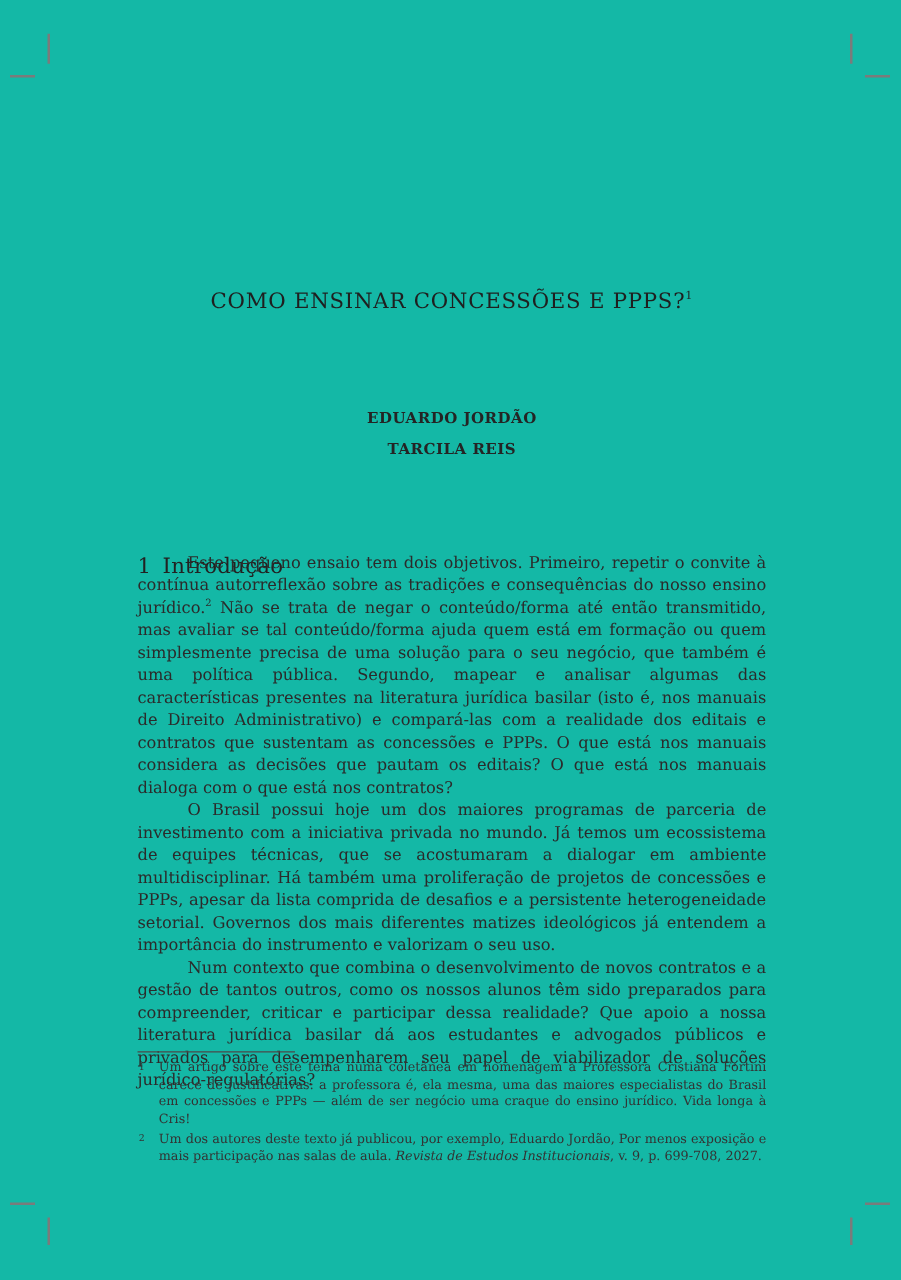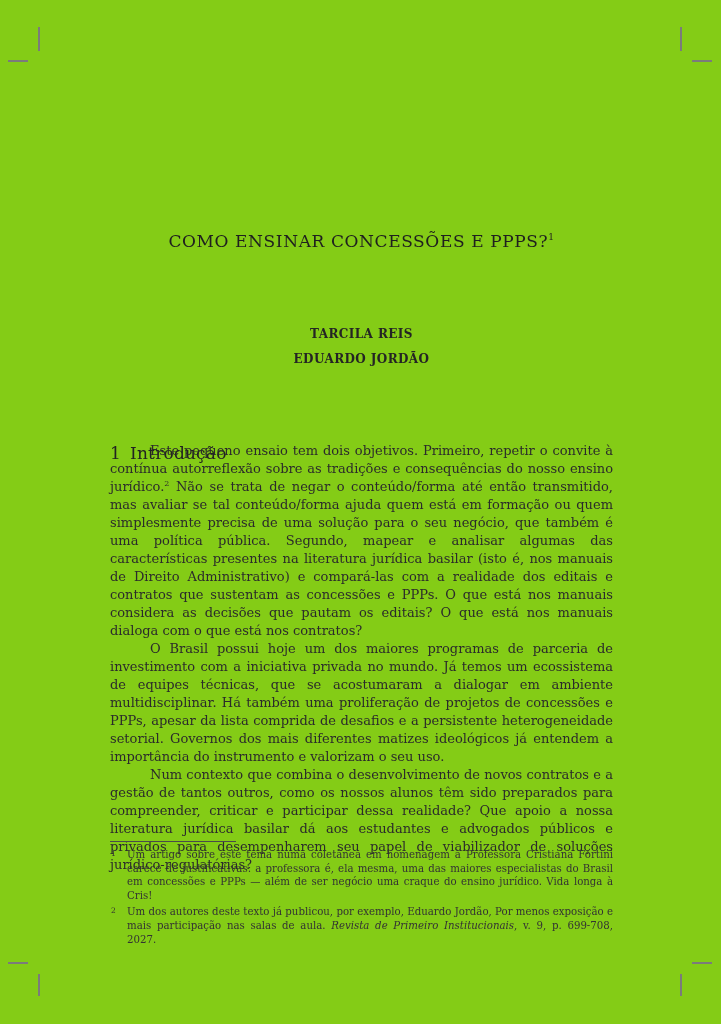--- a/index.html
+++ b/index.html
@@ -5,21 +5,21 @@
   :root {
     --text-color: #2b2b2b;
     --crop-color: #7b7b7b;
   }
   * { box-sizing: border-box; margin: 0; padding: 0; }
   html, body { background: #ffffff; }
   .page {
     position: relative;
     width: 721px;
     height: 1024px;
-    background: #84cc16;
+    background: #14b8a6;
     font-family: "DejaVu Serif", "Liberation Serif", serif;
     color: var(--text-color);
     overflow: hidden;
   }
   
   .crop { position: absolute; background: var(--crop-color); }
   .crop.tl-v { left: 38px;  top: 27px;  width: 2px;  height: 24px; }
   .crop.tl-h { left: 8px;   top: 60px;  width: 20px; height: 2px; }
   .crop.tr-v { left: 680px; top: 27px;  width: 2px;  height: 24px; }
   .crop.tr-h { left: 692px; top: 60px;  width: 20px; height: 2px; }
@@ -113,39 +113,39 @@
   <div class="crop bl-h"></div>
   <div class="crop bl-v"></div>
   <div class="crop br-h"></div>
   <div class="crop br-v"></div>
 
   <div class="content-col title-block">
     <span>COMO ENSINAR CONCESSÕES E PPPS?</span><sup>1</sup>
   </div>
 
   <div class="content-col authors-block">
+    <div>EDUARDO JORDÃO</div>
     <div>TARCILA REIS</div>
-    <div>EDUARDO JORDÃO</div>
   </div>
 
   <div class="content-col section-heading">
     <span class="sec-num">1</span><span>Introdução</span>
   </div>
 
   <div class="content-col body-text">
     <p><span>Este pequeno ensaio tem dois objetivos. Primeiro, repetir o convite à contínua autorreflexão sobre as tradições e consequências do nosso ensino jurídico.</span><sup>2</sup><span> Não se trata de negar o conteúdo/forma até então transmitido, mas avaliar se tal conteúdo/forma ajuda quem está em formação ou quem simplesmente precisa de uma solução para o seu negócio, que também é uma política pública. Segundo, mapear e analisar algumas das características presentes na literatura jurídica basilar (isto é, nos manuais de Direito Administrativo) e compará-las com a realidade dos editais e contratos que sustentam as concessões e PPPs. O que está nos manuais considera as decisões que pautam os editais? O que está nos manuais dialoga com o que está nos contratos?</span></p>
     <p>O Brasil possui hoje um dos maiores programas de parceria de investimento com a iniciativa privada no mundo. Já temos um ecossistema de equipes técnicas, que se acostumaram a dialogar em ambiente multidisciplinar. Há também uma proliferação de projetos de concessões e PPPs, apesar da lista comprida de desafios e a persistente heterogeneidade setorial. Governos dos mais diferentes matizes ideológicos já entendem a importância do instrumento e valorizam o seu uso.</p>
     <p>Num contexto que combina o desenvolvimento de novos contratos e a gestão de tantos outros, como os nossos alunos têm sido preparados para compreender, criticar e participar dessa realidade? Que apoio a nossa literatura jurídica basilar dá aos estudantes e advogados públicos e privados para desempenharem seu papel de viabilizador de soluções jurídico-regulatórias?</p>
   </div>
 
   <div class="content-col footnotes-block">
     <div class="fn-rule"></div>
     <div class="footnote">
       <span class="fn-marker">1</span>
       <span>Um artigo sobre este tema numa coletânea em homenagem à Professora Cristiana Fortini carece de justificativas: a professora é, ela mesma, uma das maiores especialistas do Brasil em concessões e PPPs — além de ser negócio uma craque do ensino jurídico. Vida longa à Cris!</span>
     </div>
     <div class="footnote">
       <span class="fn-marker">2</span>
-      <span><span>Um dos autores deste texto já publicou, por exemplo, Eduardo Jordão, Por menos exposição e mais participação nas salas de aula. </span><i>Revista de Primeiro Institucionais</i><span>, v. 9, p. 699-708, 2027.</span></span>
+      <span><span>Um dos autores deste texto já publicou, por exemplo, Eduardo Jordão, Por menos exposição e mais participação nas salas de aula. </span><i>Revista de Estudos Institucionais</i><span>, v. 9, p. 699-708, 2027.</span></span>
     </div>
   </div>
 
 </div>
 
 </body></html>

